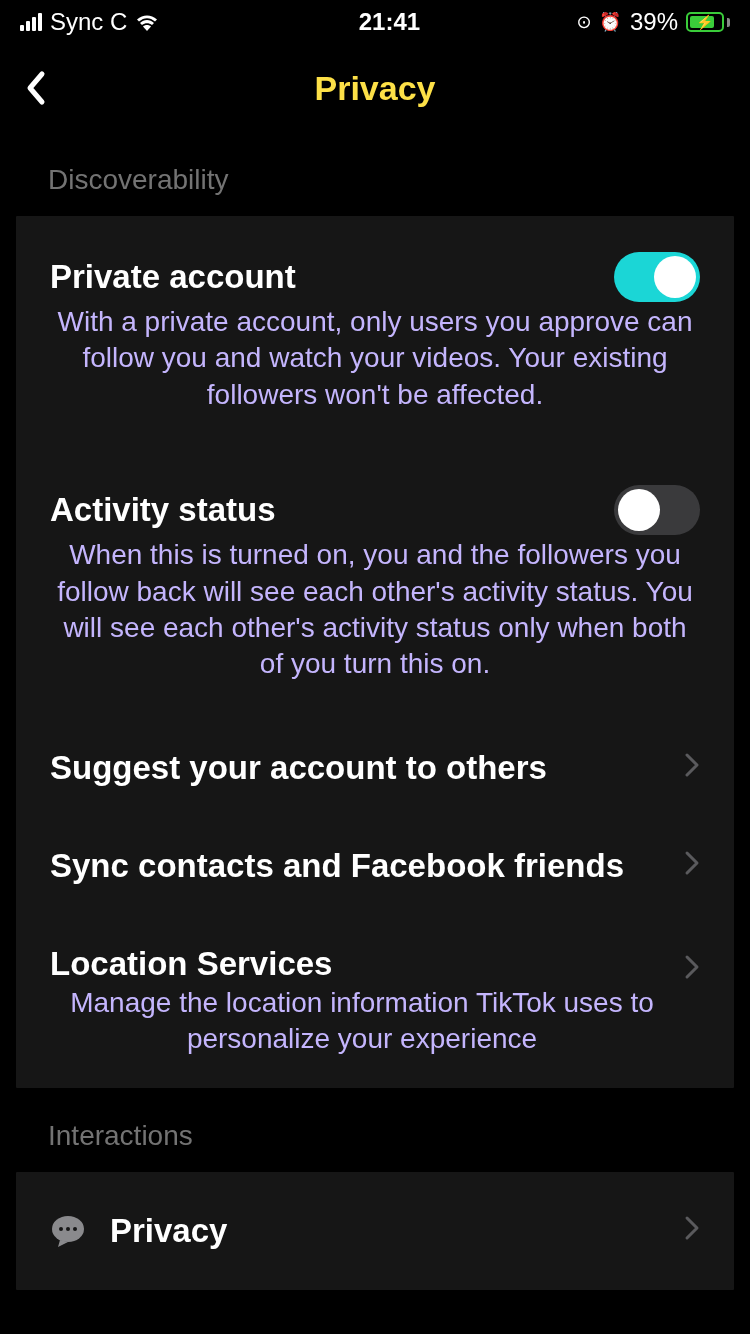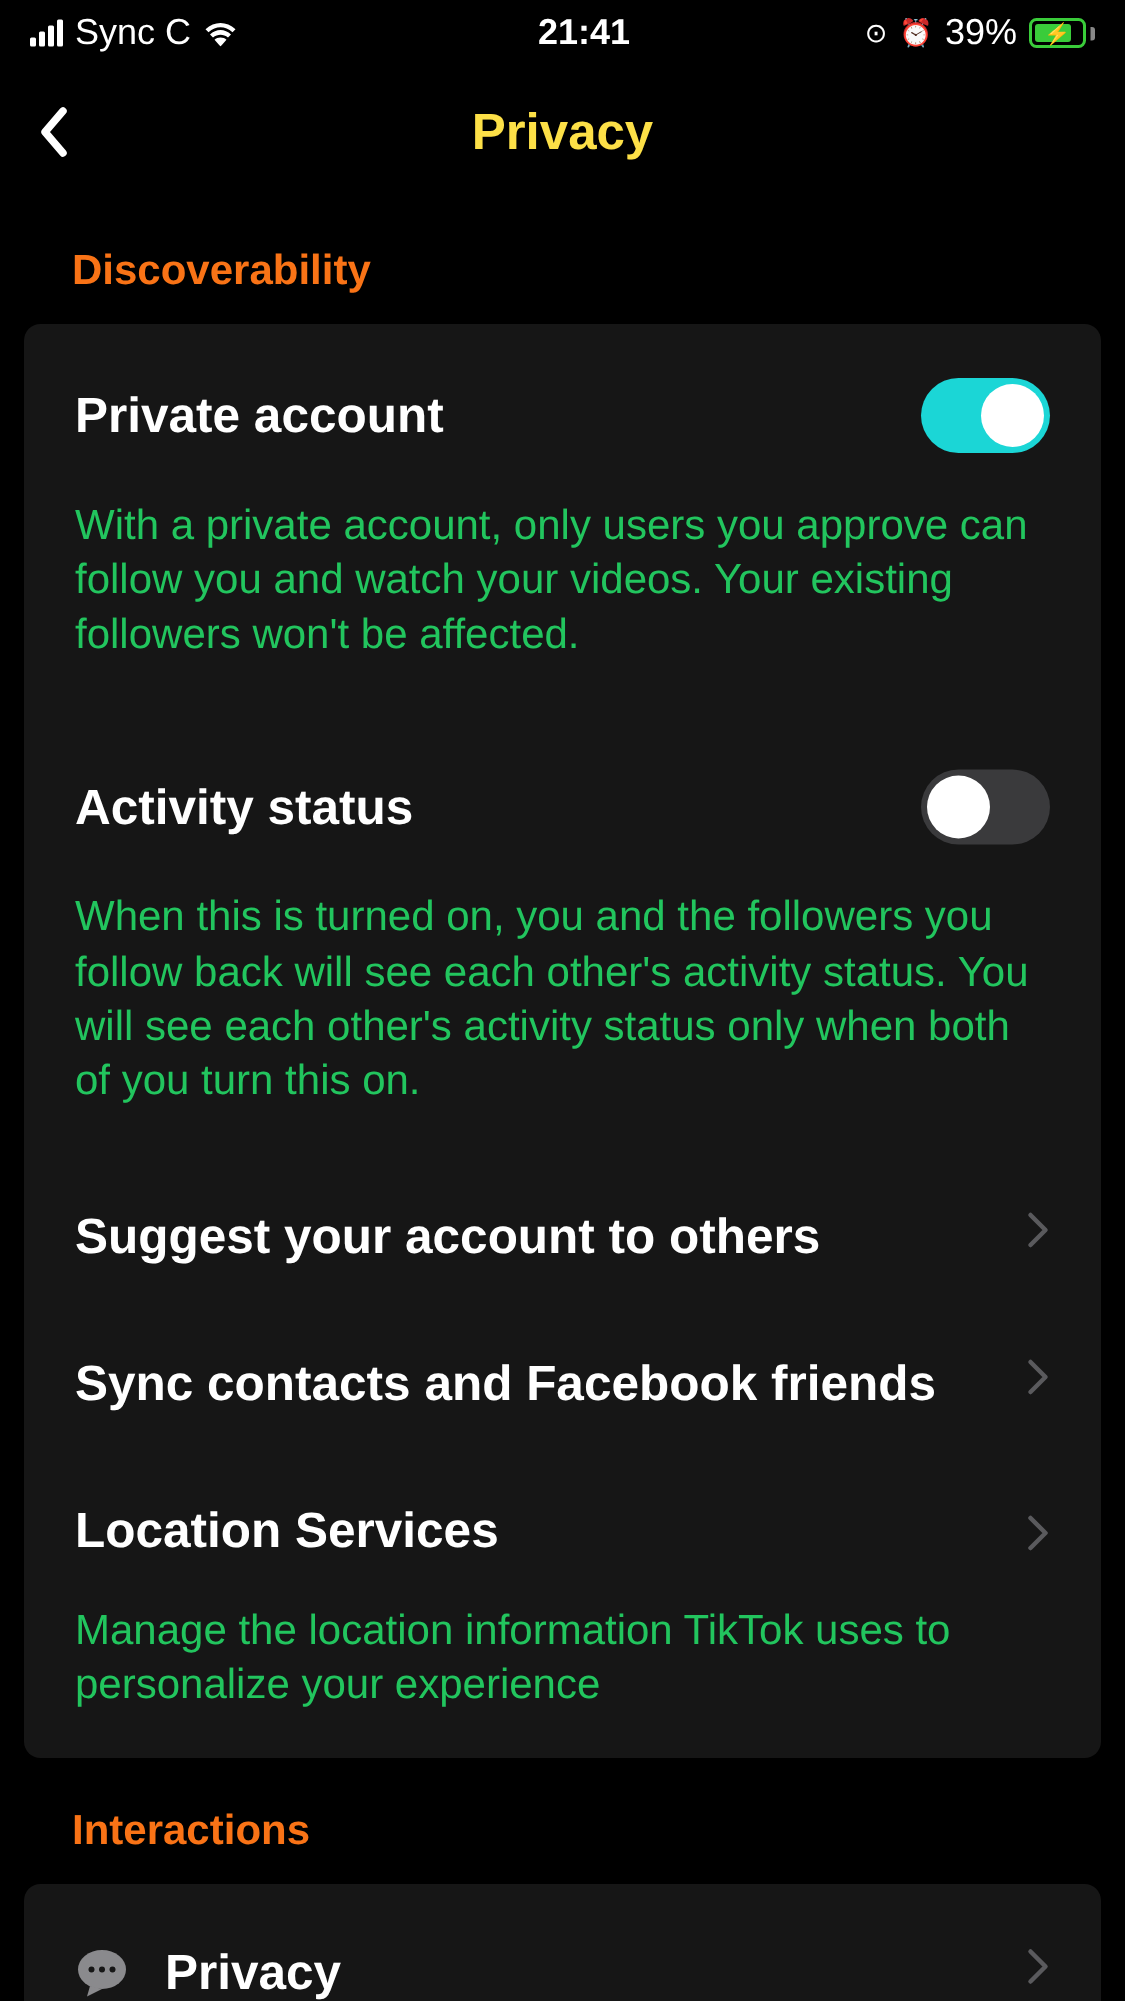--- a/index.html
+++ b/index.html
@@ -111,28 +111,28 @@
       font-weight: 700;
       color: #fde047;
     }
     
     
     .content {
       padding: 0 16px;
     }
     .section-header {
       font-size: 28px;
-      font-weight: 700;
-      color: #f97316;
+      font-weight: 400;
+      color: #737373;
       padding: 32px 32px 20px 32px;
     }
     
     .card {
       background: #161616;
-      border-radius: 11px;
+      border-radius: 1px;
       padding: 0;
     }
     
     .setting-row {
       padding: 36px 34px;
       display: flex;
       flex-direction: column;
     }
     .setting-row-top {
       display: flex;
@@ -142,23 +142,24 @@
     }
     .setting-title {
       font-size: 33px;
       font-weight: 600;
       color: #ffffff;
       flex: 1;
     }
     .setting-description {
       font-size: 28px;
       font-weight: 400;
-      color: #22c55e;
+      color: #c4b5fd;
       line-height: 1.3;
-      margin-top: 30px;
+      margin-top: 2px;
+      text-align: center;
     }
     
     
     .toggle {
       width: 86px;
       height: 50px;
       border-radius: 25px;
       position: relative;
       cursor: pointer;
       flex-shrink: 0;

